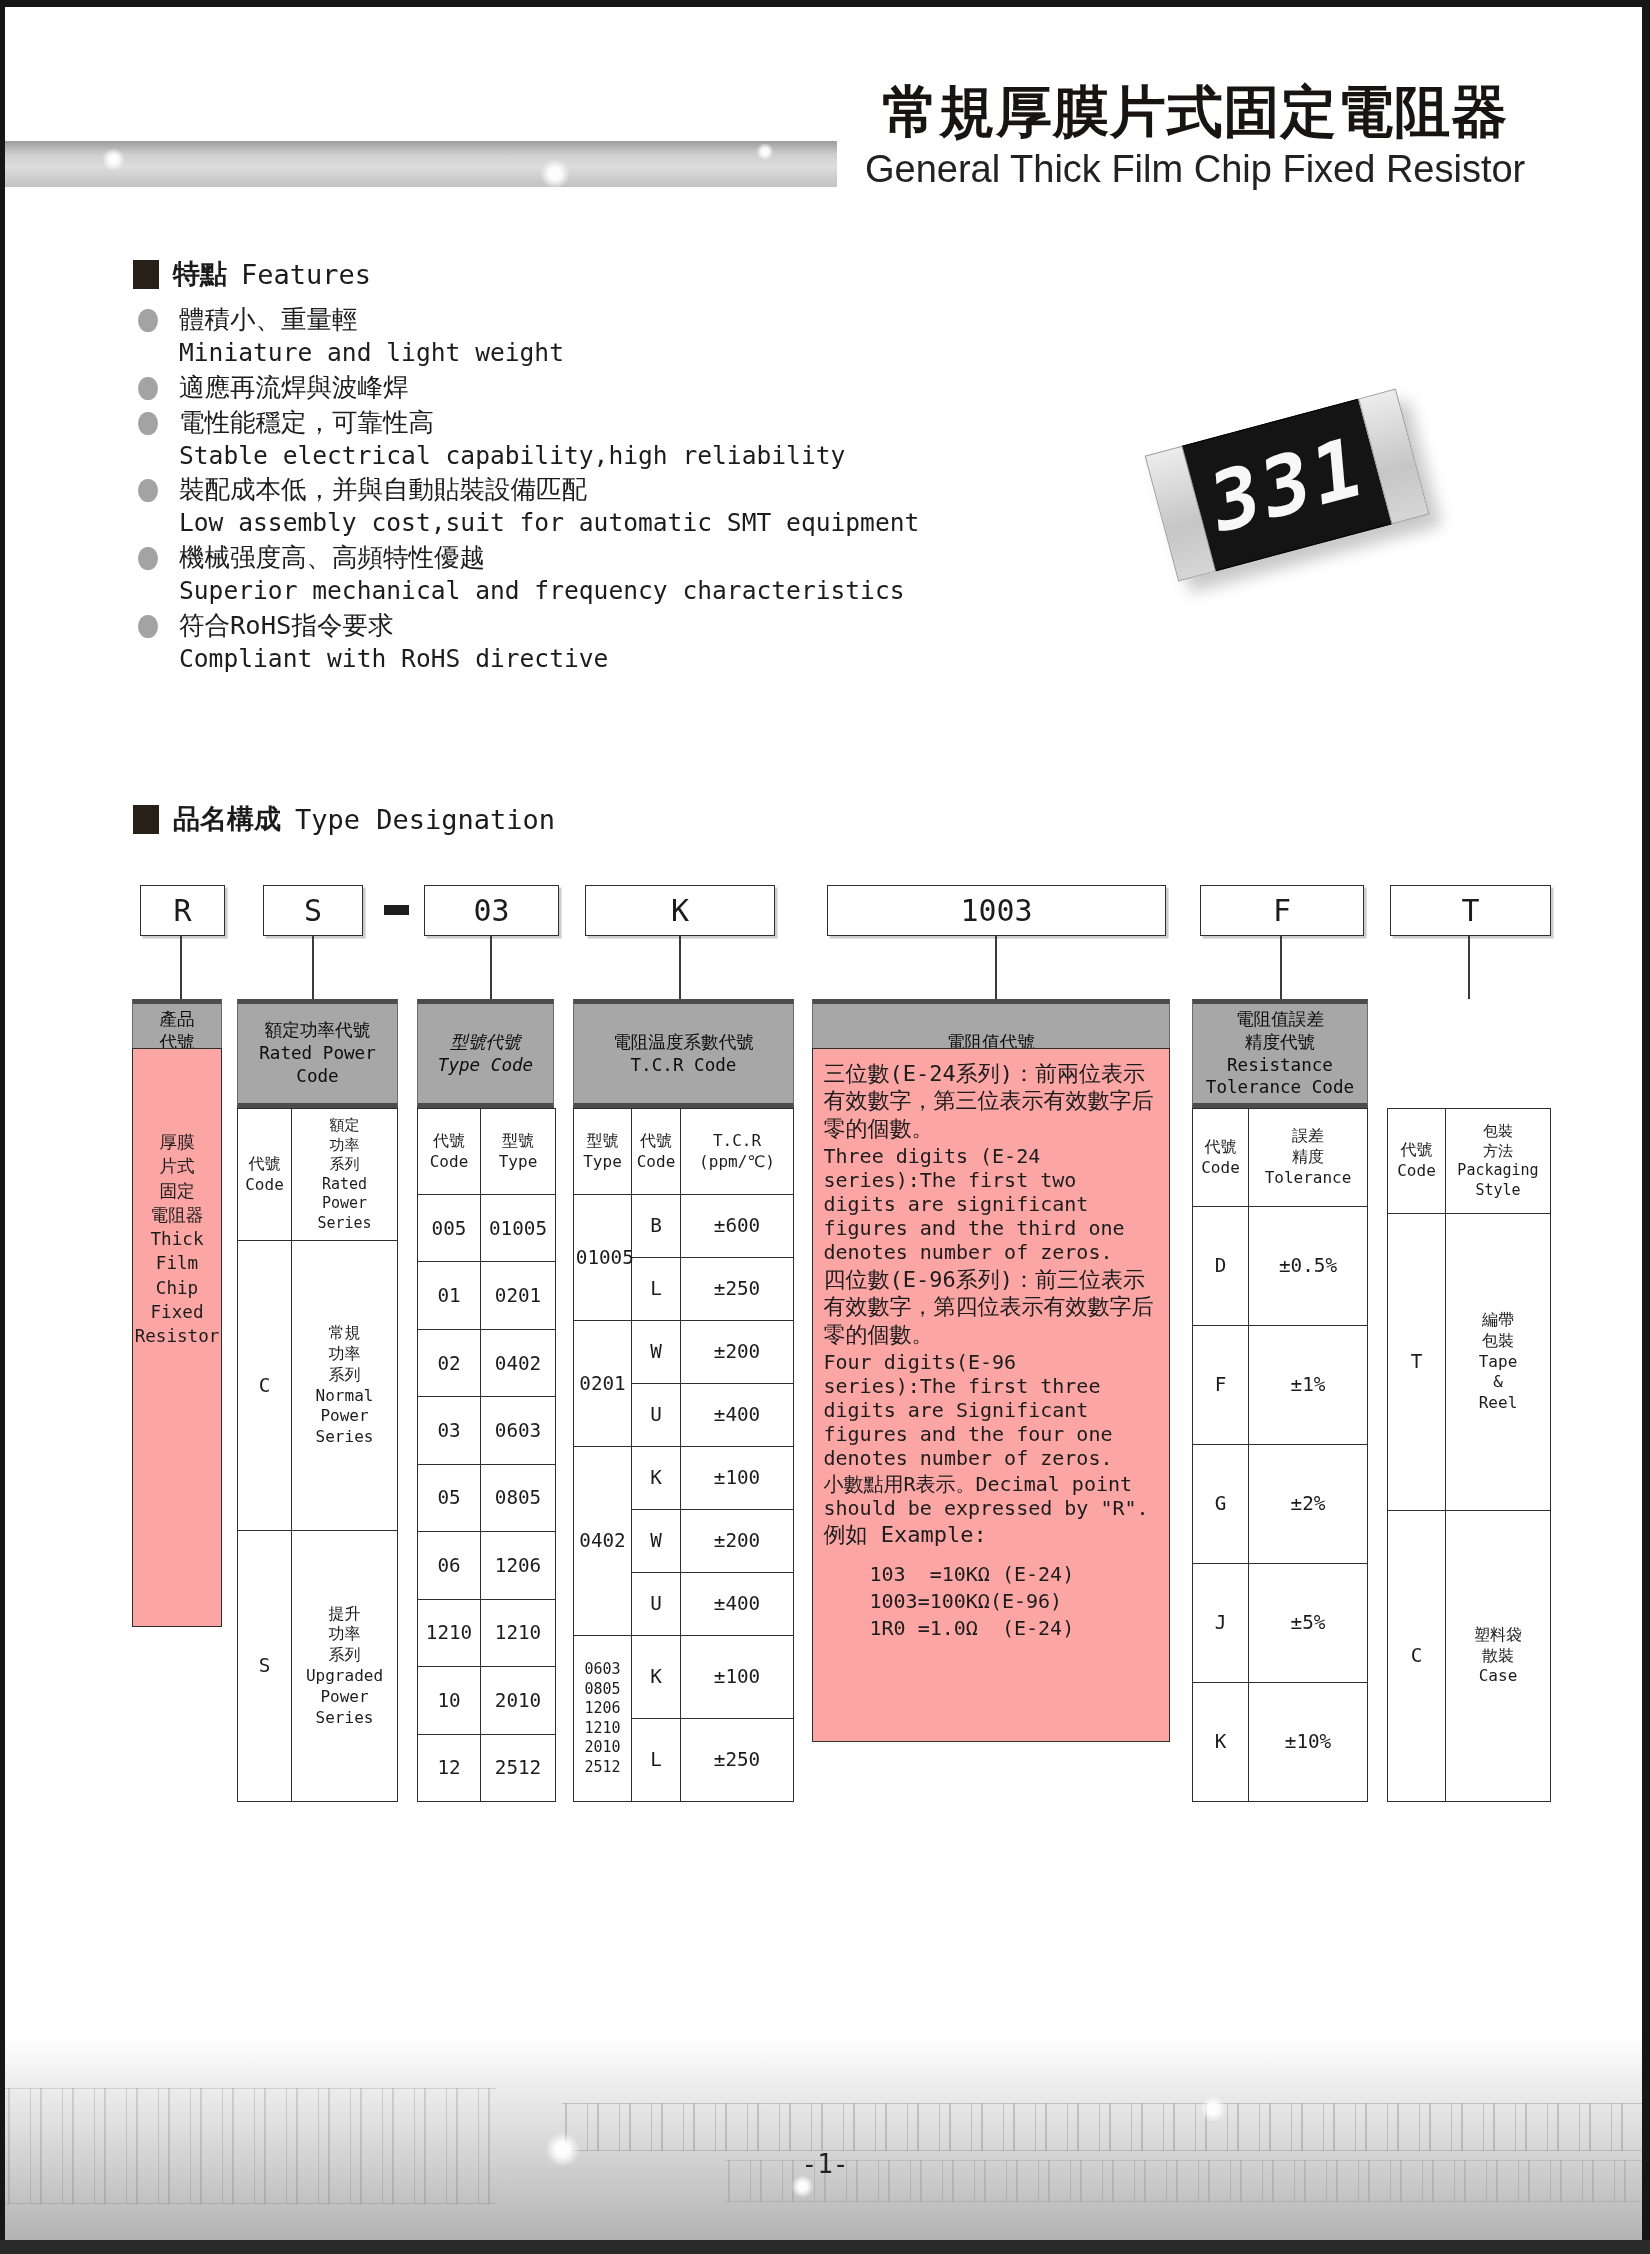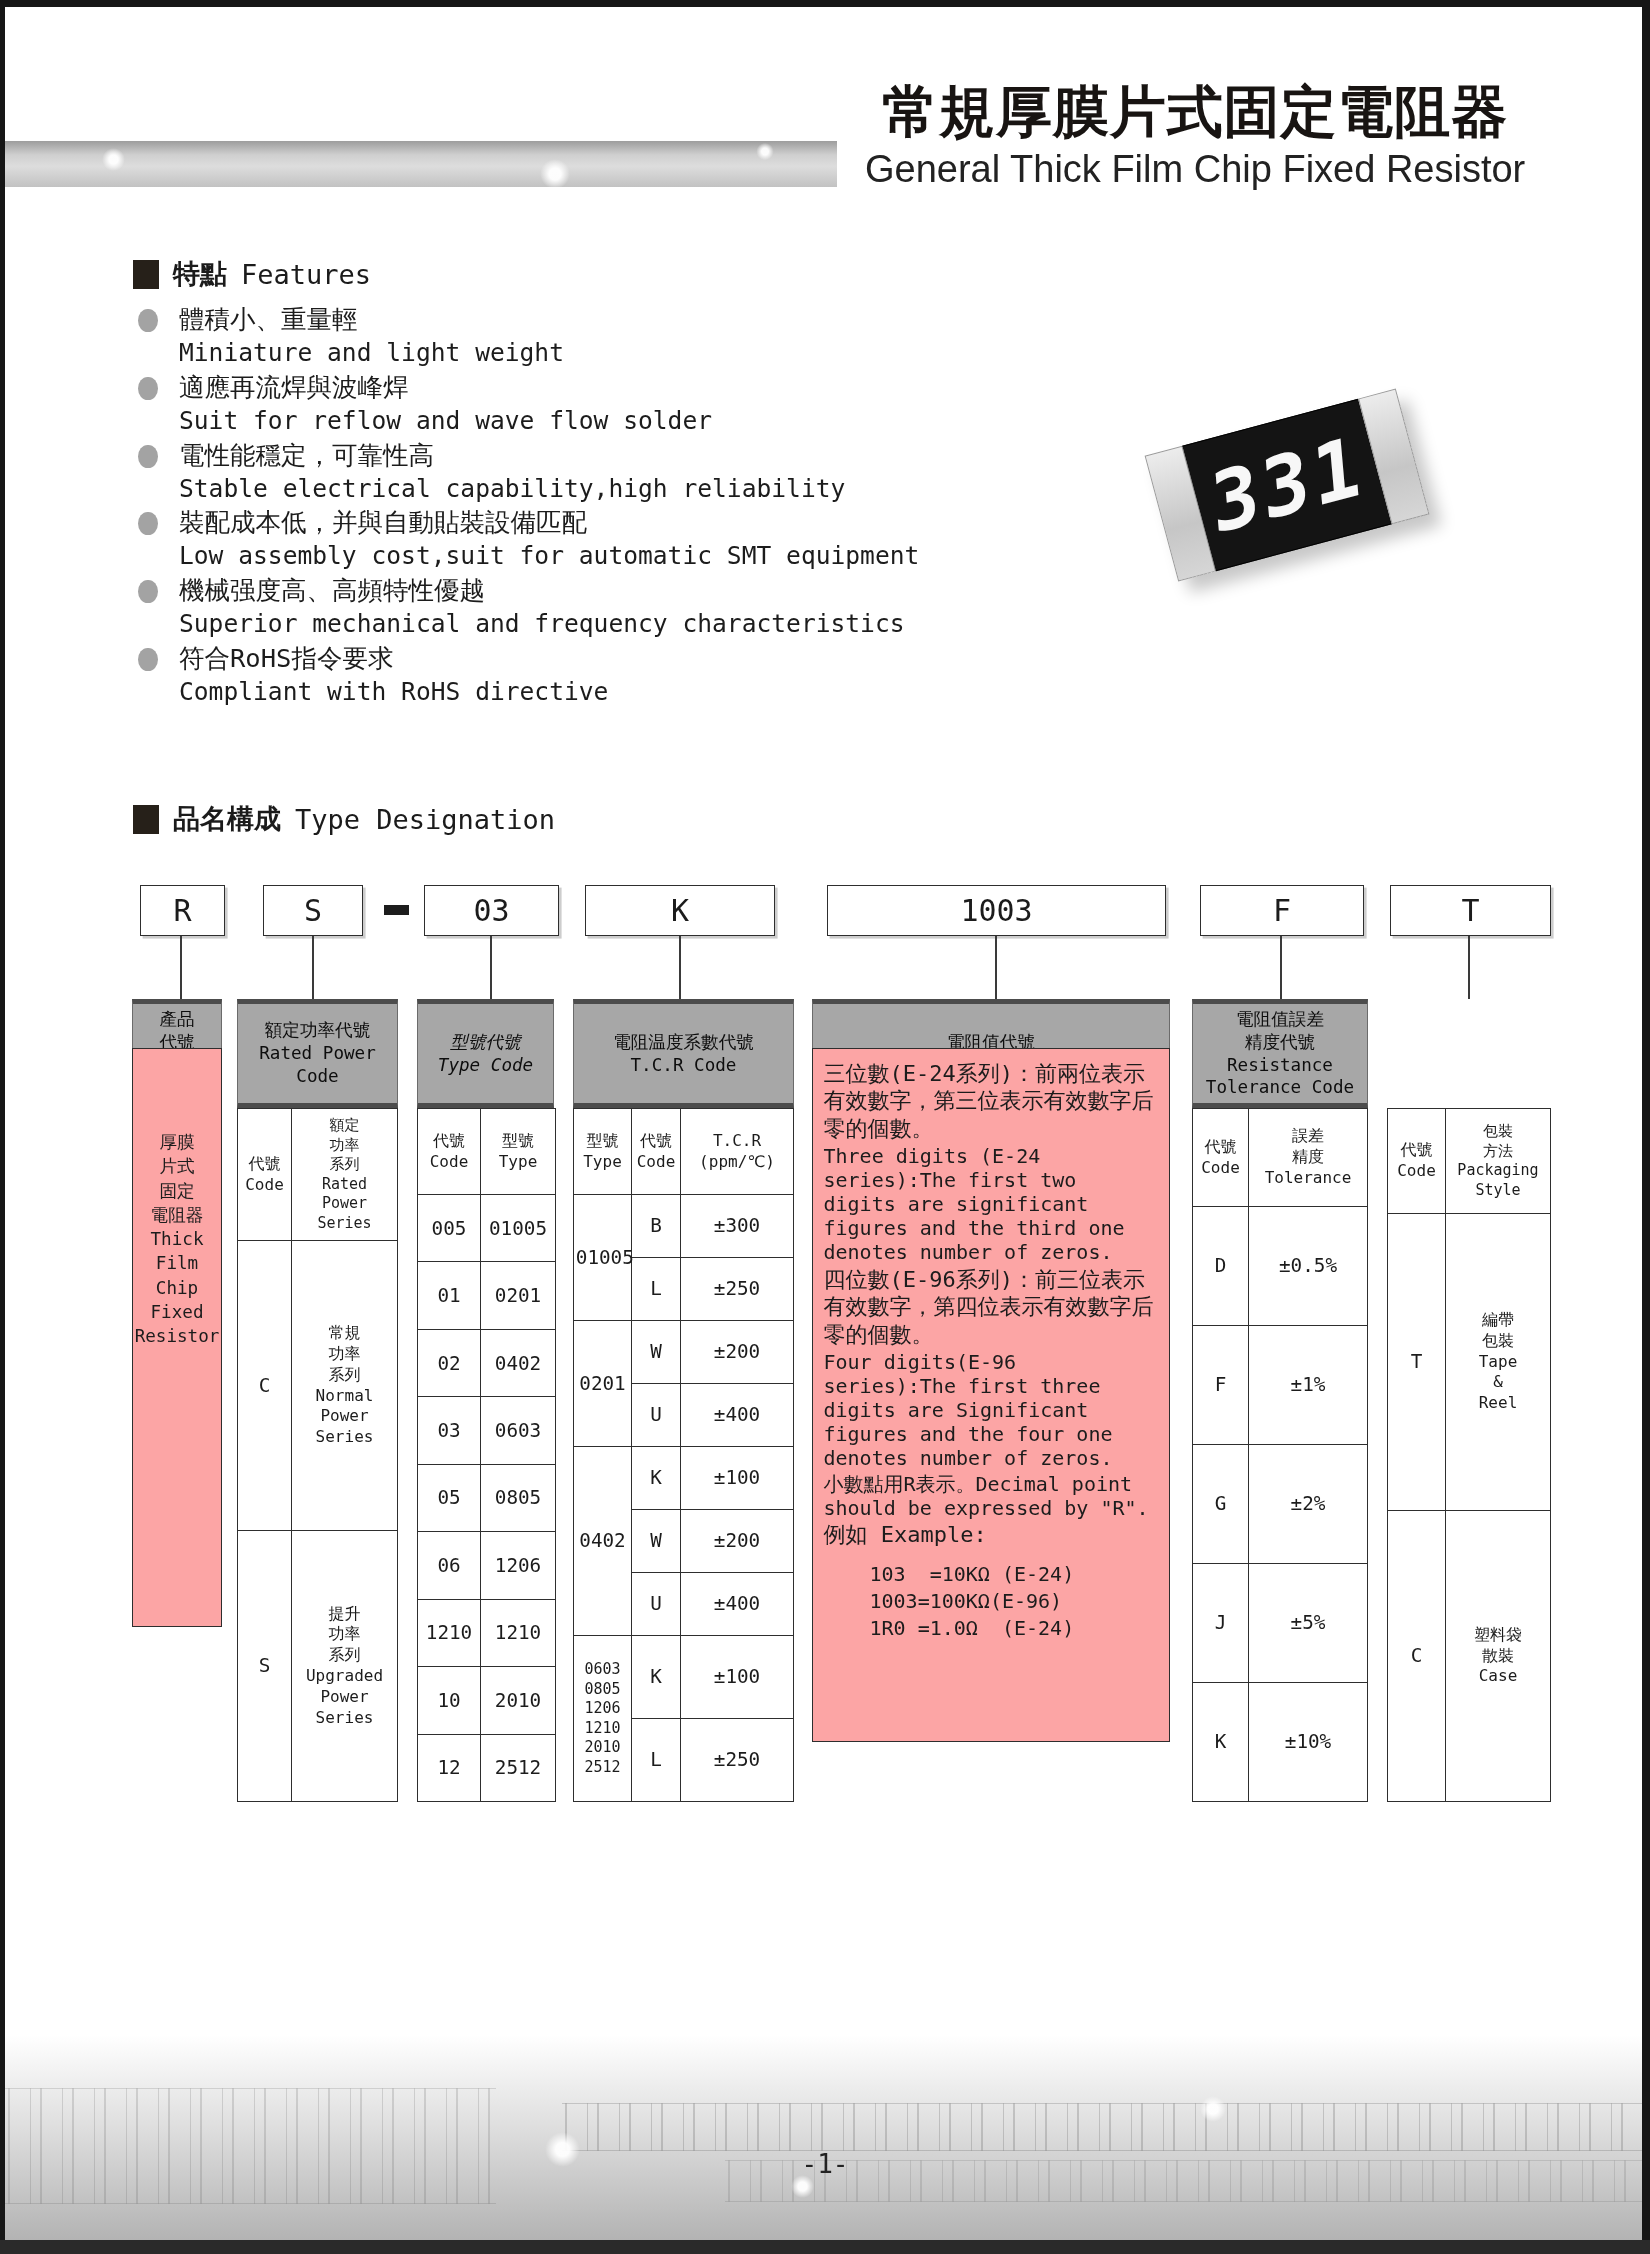--- a/index.html
+++ b/index.html
@@ -110,21 +110,20 @@
 
   <div class="features">
     <div class="feat-item">
       <span class="dot"></span>
       <div class="feat-zh">體積小、重量輕</div>
       <div class="feat-en">Miniature and light weight</div>
     </div>
     <div class="feat-item">
       <span class="dot"></span>
       <div class="feat-zh">適應再流焊與波峰焊</div>
-      <div class="feat-en">Suit for reflow and wave flow solder</div>
     </div>
     <div class="feat-item">
       <span class="dot"></span>
       <div class="feat-zh">電性能穩定，可靠性高</div>
       <div class="feat-en">Stable electrical capability,high reliability</div>
     </div>
     <div class="feat-item">
       <span class="dot"></span>
       <div class="feat-zh">裝配成本低，并與自動貼裝設備匹配</div>
       <div class="feat-en">Low assembly cost,suit for automatic SMT equipment</div>
@@ -299,21 +298,21 @@
       <th class="sub">型號
 Type</th>
       <th class="sub">代號
 Code</th>
       <th class="sub">T.C.R
 (ppm/℃)</th>
     </tr>
     <tr>
       <td class="cell" rowspan="2">01005</td>
       <td class="cell">B</td>
-      <td class="cell">±300</td>
+      <td class="cell">±600</td>
     </tr>
     <tr>
       <td class="cell">L</td>
       <td class="cell">±250</td>
     </tr>
     <tr>
       <td class="cell" rowspan="2">0201</td>
       <td class="cell">W</td>
       <td class="cell">±200</td>
     </tr>

